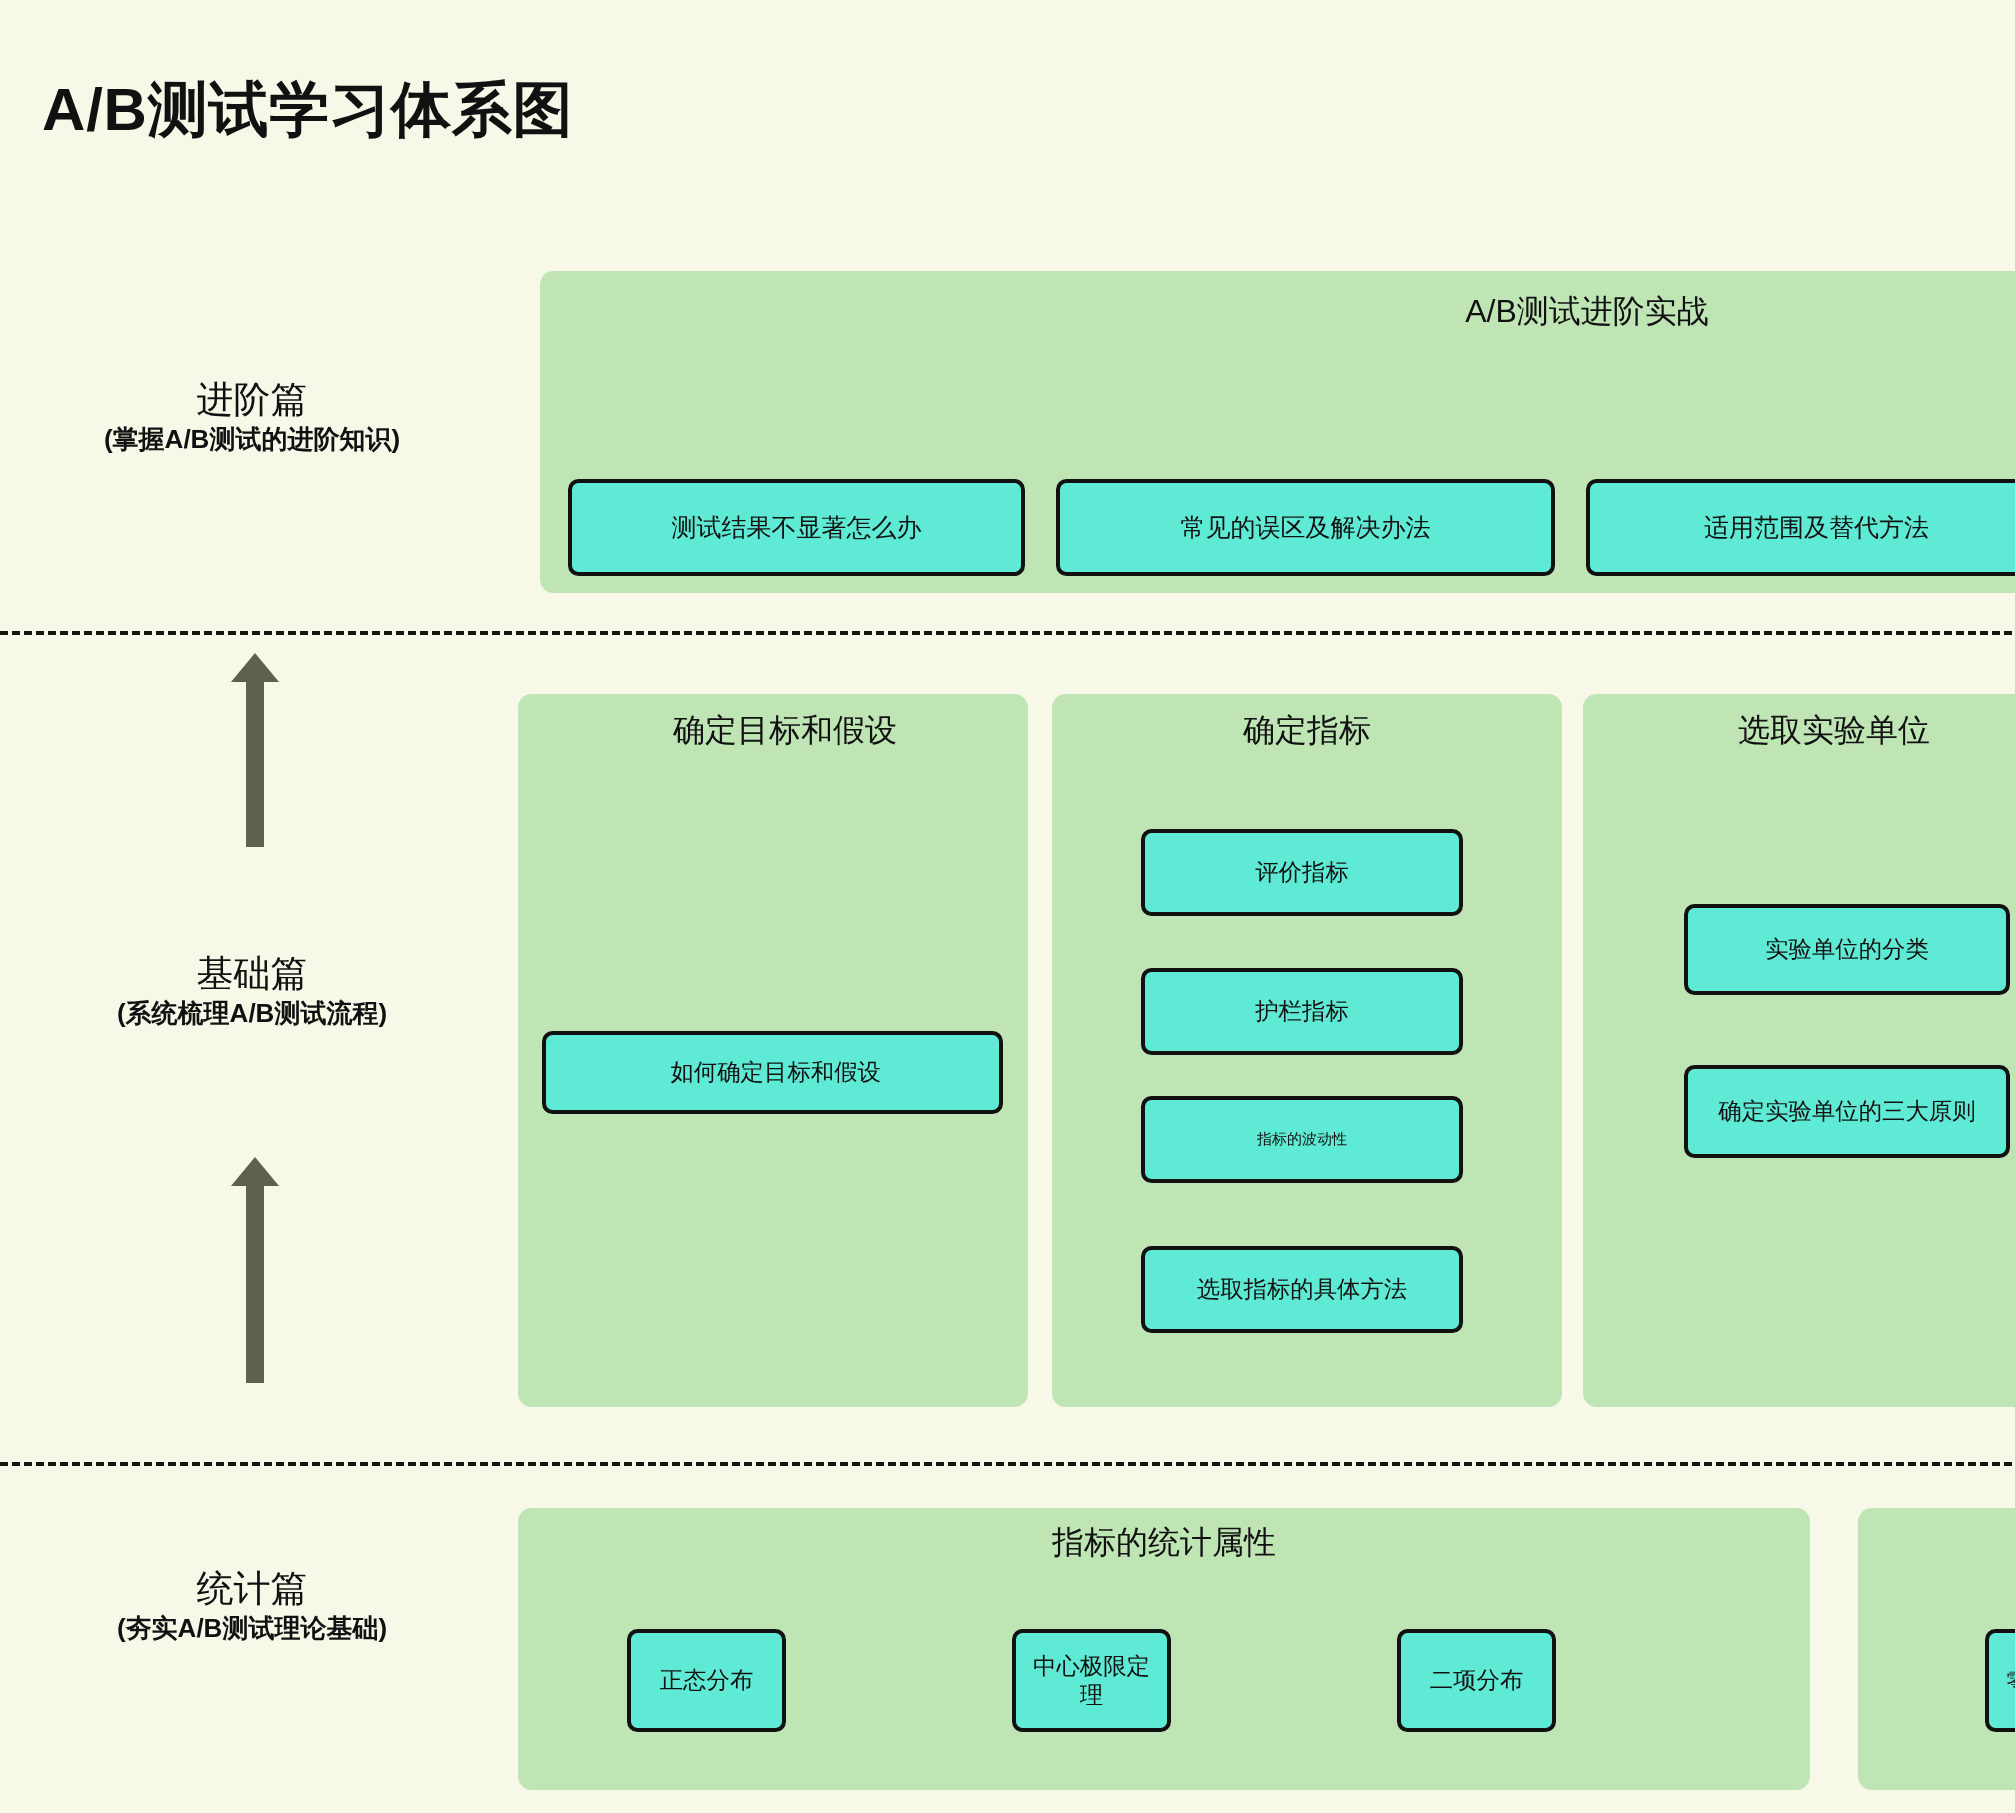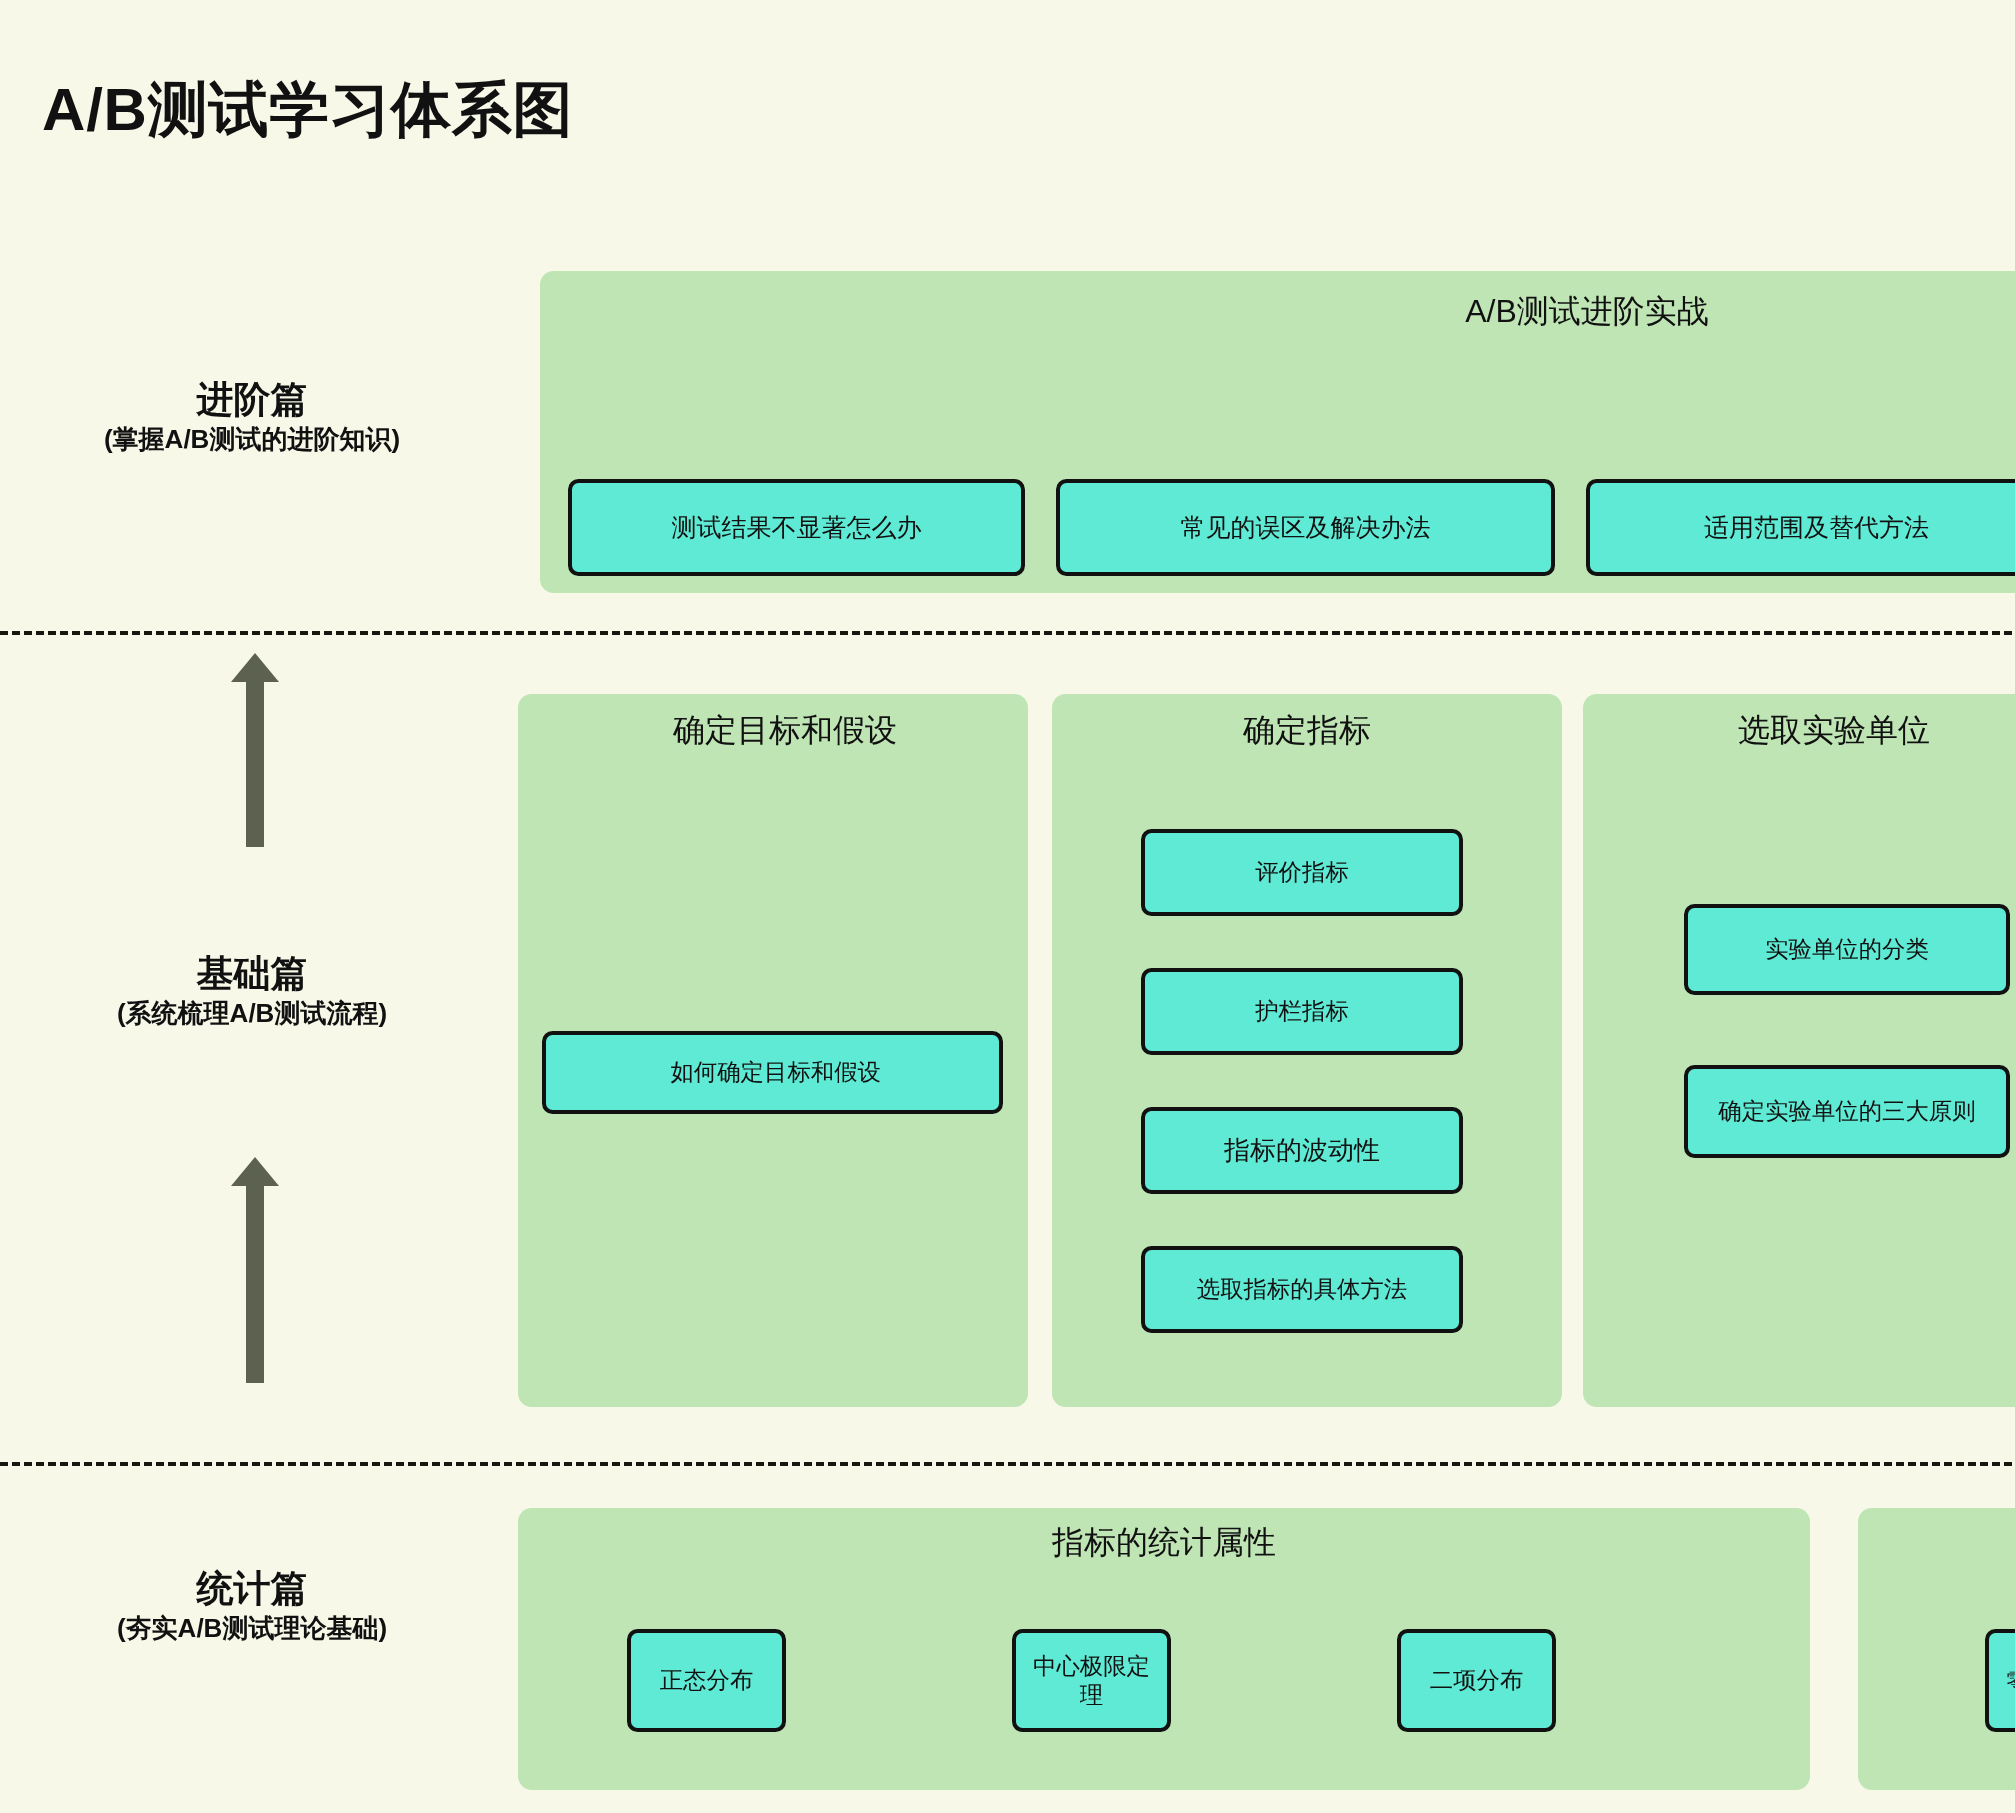--- a/index.html
+++ b/index.html
@@ -13,21 +13,21 @@
   }
   #page-title{
     position:absolute;left:42px;top:77px;
     font-size:60px;font-weight:bold;letter-spacing:0.8px;
     line-height:1.1;color:#111;white-space:nowrap;
   }
   .row-label{
     position:absolute;left:0;width:504px;
     text-align:center;color:#111;
   }
-  .row-label .rl-main{font-size:37px;font-weight:bold;line-height:1.25;white-space:nowrap;}
+  .row-label .rl-main{font-size:37px;font-weight:normal;line-height:1.25;white-space:nowrap;}
   .row-label .rl-sub{font-size:26px;font-weight:bold;line-height:1.3;white-space:nowrap;}
 
   .divider{
     position:absolute;left:0;width:3224px;height:0;
     border-top:4.4px dashed #17170f;
   }
 
   
   .panel{
     position:absolute;
@@ -106,21 +106,21 @@
 
 <div class="panel" style="left:518px;top:694px;width:510px;height:713px;">
   <div class="panel-title" style="top:19.3px;padding-left:24px;">确定目标和假设</div>
   <div class="card" style="left:24px;top:337px;width:461px;height:83px;font-size:23.4px;padding-left:12px;">如何确定目标和假设</div>
 </div>
 
 <div class="panel" style="left:1052px;top:694px;width:510px;height:713px;">
   <div class="panel-title" style="top:19.3px;">确定指标</div>
   <div class="card" style="left:89px;top:135px;width:322px;height:87px;font-size:23.4px;">评价指标</div>
   <div class="card" style="left:89px;top:274px;width:322px;height:87px;font-size:23.4px;">护栏指标</div>
-  <div class="card" style="left:89px;top:413px;width:322px;height:87px;font-size:26px;">指标的波动性</div>
+  <div class="card" style="left:89px;top:402px;width:322px;height:87px;font-size:15px;">指标的波动性</div>
   <div class="card" style="left:89px;top:552px;width:322px;height:87px;font-size:23.4px;">选取指标的具体方法</div>
 </div>
 
 <div class="panel" style="left:1583px;top:694px;width:502px;height:713px;">
   <div class="panel-title" style="top:19.3px;">选取实验单位</div>
   <div class="card" style="left:101px;top:210px;width:326px;height:91px;font-size:23.4px;">实验单位的分类</div>
   <div class="card" style="left:101px;top:371px;width:326px;height:93px;font-size:23.4px;">确定实验单位的三大原则</div>
 </div>
 
 <div class="divider" style="top:1462px;"></div>

